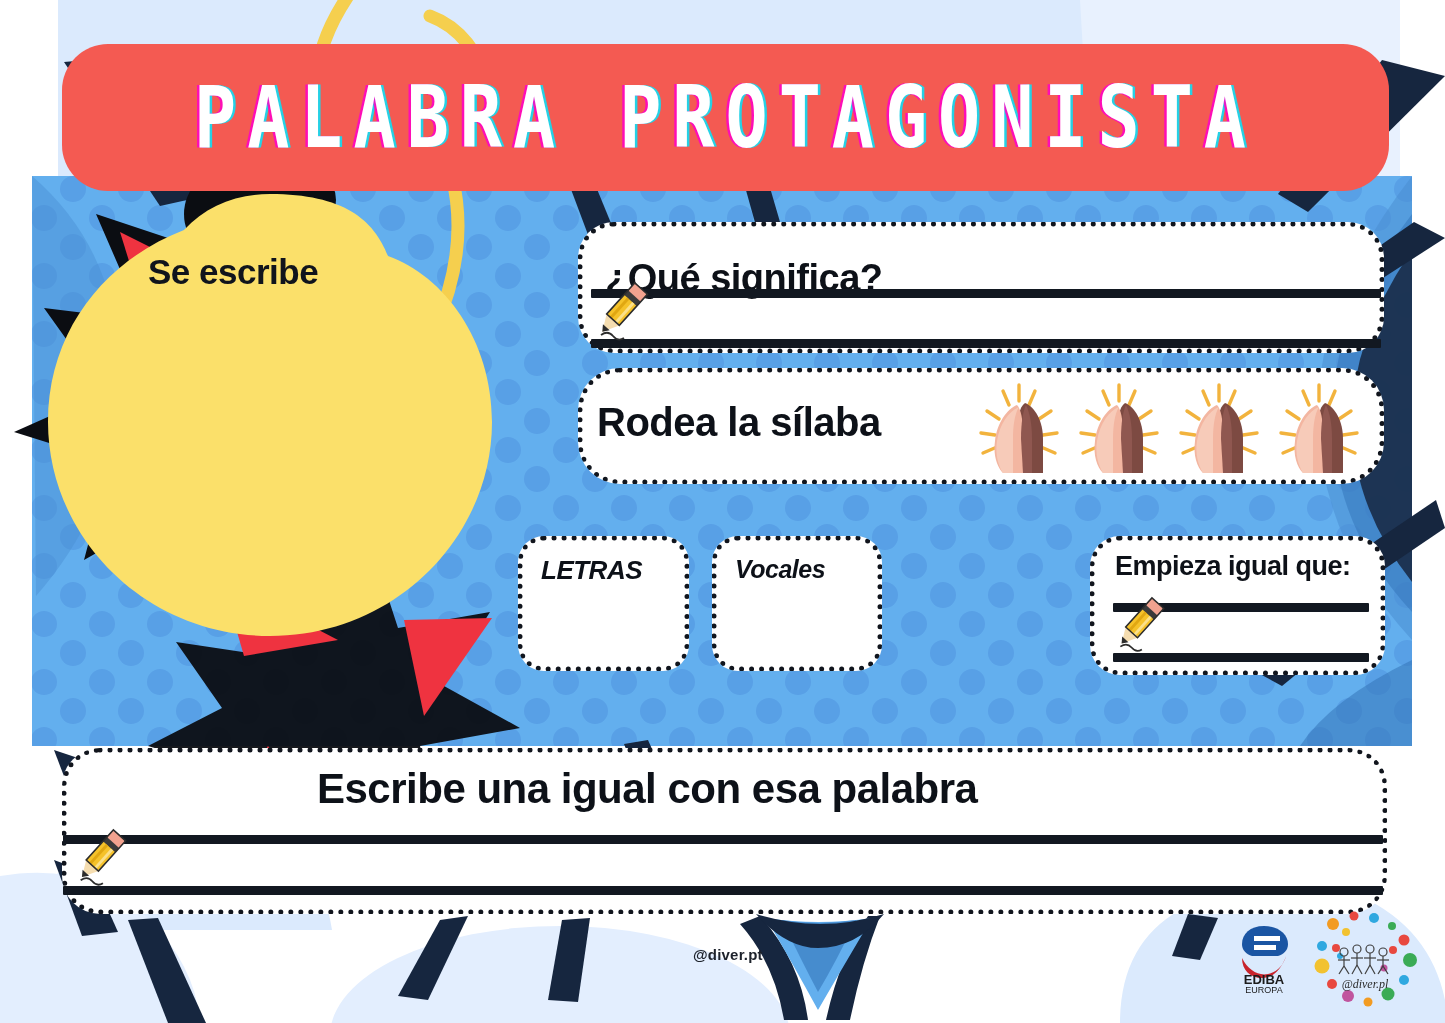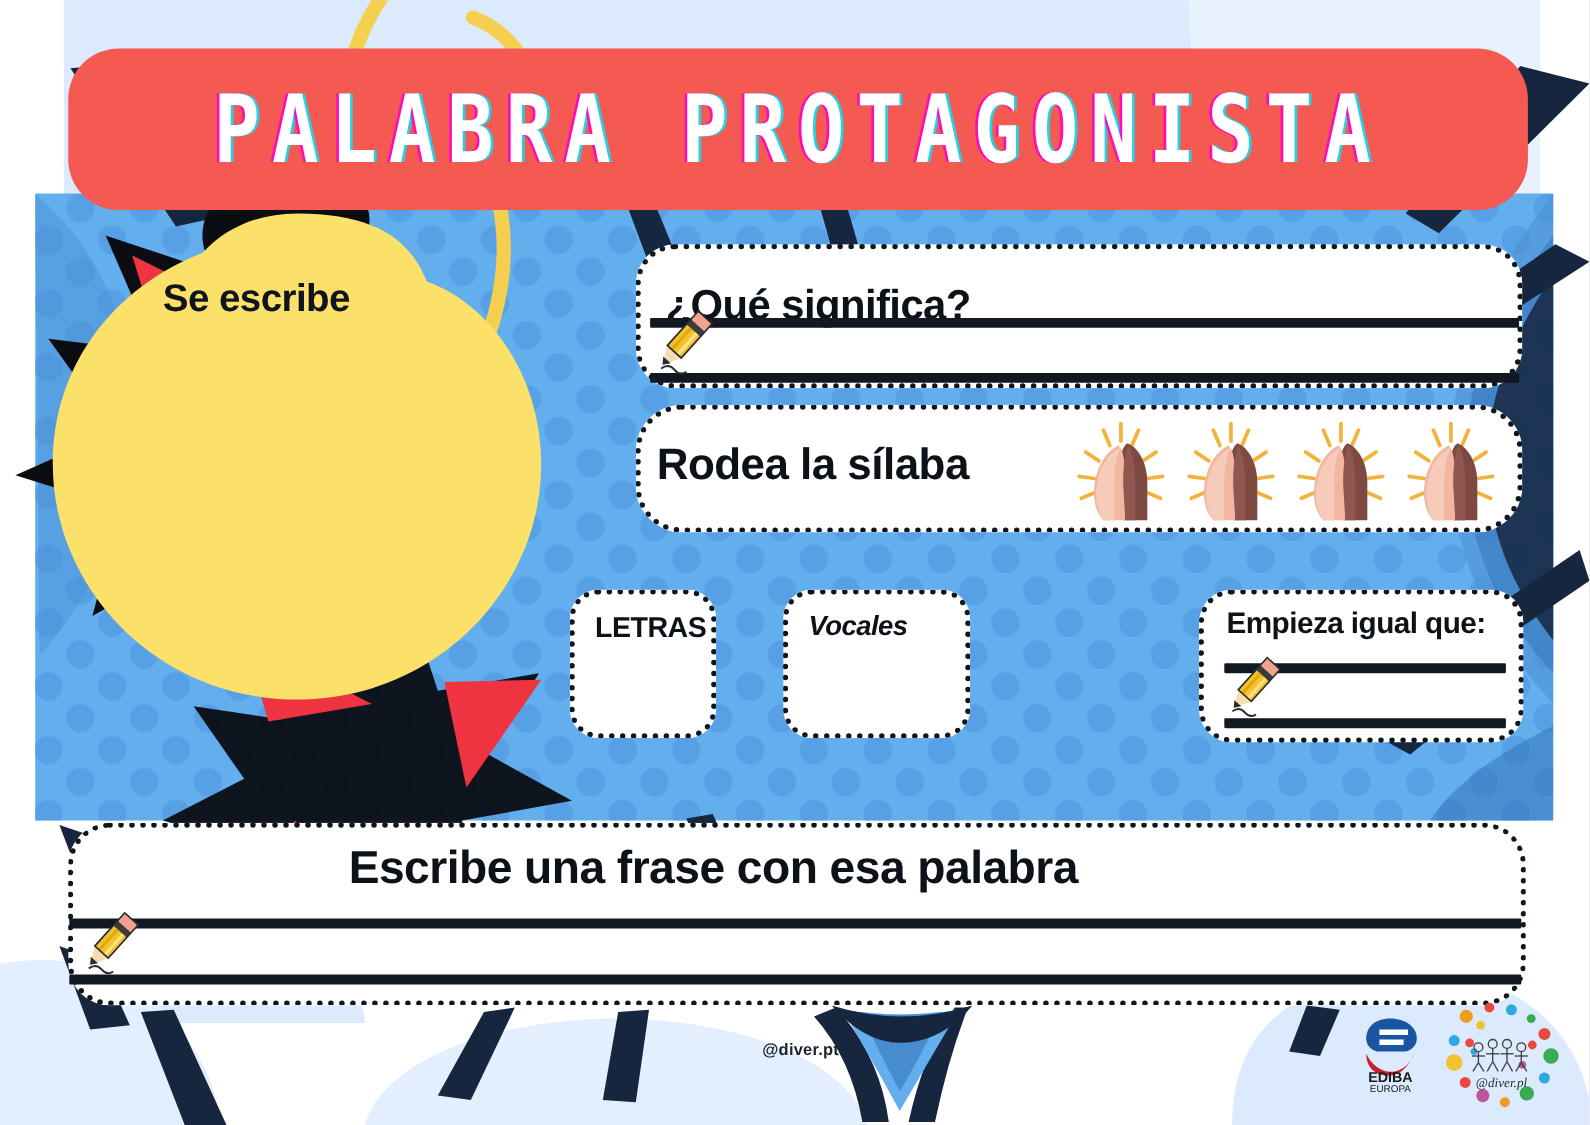--- a/index.html
+++ b/index.html
@@ -6,21 +6,21 @@
   html, body {
     width: 1445px; height: 1023px;
     overflow: hidden;
     font-family: "Liberation Sans", sans-serif;
     background: #ffffff;
   }
 
   #stage {
     position: relative;
     width: 1445px; height: 1023px;
-    background: #a3a3a3;
+    background: #eab308;
     overflow: hidden;
   }
 
   
   .bg-svg { position: absolute; inset: 0; width: 1445px; height: 1023px; }
 
   
   .title-banner {
     position: absolute;
     left: 62px; top: 44px;
@@ -89,21 +89,21 @@
   
   #box-que { left: 578px; top: 222px; width: 806px; height: 131px; border-radius: 36px; }
   #box-que .card-title { left: 22px; top: 9px; font-size: 38px; margin-top: 21px; }
 
   
   #box-rodea { left: 578px; top: 368px; width: 806px; height: 116px; border-radius: 42px; }
   #box-rodea .card-title { left: 14px; top: 27px; font-size: 40px; }
   .claps { position: absolute; left: 390px; top: 8px; display: flex; gap: 8px; z-index: 29; }
 
   
-  #box-letras      { left: 518px; top: 536px; width: 133px; height: 135px; border-radius: 26px; }
+  #box-letras      { left: 518px; top: 536px; width: 171px; height: 135px; border-radius: 26px; font-style: italic; }
   #box-vocales     { left: 712px; top: 536px; width: 170px; height: 135px; border-radius: 26px; font-style: italic; }
   #box-consonantes { left: 889px; top: 536px; width: 172px; height: 135px; border-radius: 26px; }
   #box-empieza     { left: 1090px; top: 536px; width: 295px; height: 139px; border-radius: 30px; }
 
   #box-letras .card-title      { left: 18px; top: 14px; font-size: 26px; }
   #box-vocales .card-title     { left: 18px; top: 14px; font-size: 25px; }
   #box-consonantes .card-title { left: 9px;  top: 18px; font-size: 22px; }
   #box-empieza .card-title     { left: 20px; top: 10px; font-size: 27px; }
 
   
@@ -353,21 +353,21 @@
         <rect x="34" y="18" width="3" height="26" fill="#fbe08a"></rect>
         <polygon points="23,44 40,44 31.5,60" fill="#f5ddb0"></polygon>
         <polygon points="27,54 36,54 31.5,60" fill="#2c2c2c"></polygon>
         <rect x="23" y="2" width="17" height="42" fill="none" stroke="#2c2c2c" stroke-width="1.6"></rect>
       </g>
       <path d="M 10 56 q 7 -5 12 1 q 5 6 11 2" fill="none" stroke="#2c2c2c" stroke-width="1.8"></path>
     </svg>
   </div>
 
   <div class="card" id="box-frase">
-    <div class="card-title">Escribe una frase con esa palabra</div>
+    <div class="card-title">Escribe una igual con esa palabra</div>
     <div class="rule" style="left:-4px; top:82px; width:1320px;"></div>
     <div class="rule" style="left:-4px; top:133px; width:1320px;"></div>
     <svg class="pencil" style="left:4px; top:72px; width:60px; height:70px;" viewBox="0 0 62 70">
       <g transform="rotate(42 31 30)">
         <rect x="23" y="2" width="17" height="11" rx="3" fill="#f2a28f"></rect>
         <rect x="23" y="12" width="17" height="7" fill="#3b3b3b"></rect>
         <rect x="23" y="18" width="17" height="26" fill="#f5c22a"></rect>
         <rect x="27" y="18" width="3" height="26" fill="#e0a712"></rect>
         <rect x="34" y="18" width="3" height="26" fill="#fbe08a"></rect>
         <polygon points="23,44 40,44 31.5,60" fill="#f5ddb0"></polygon>

